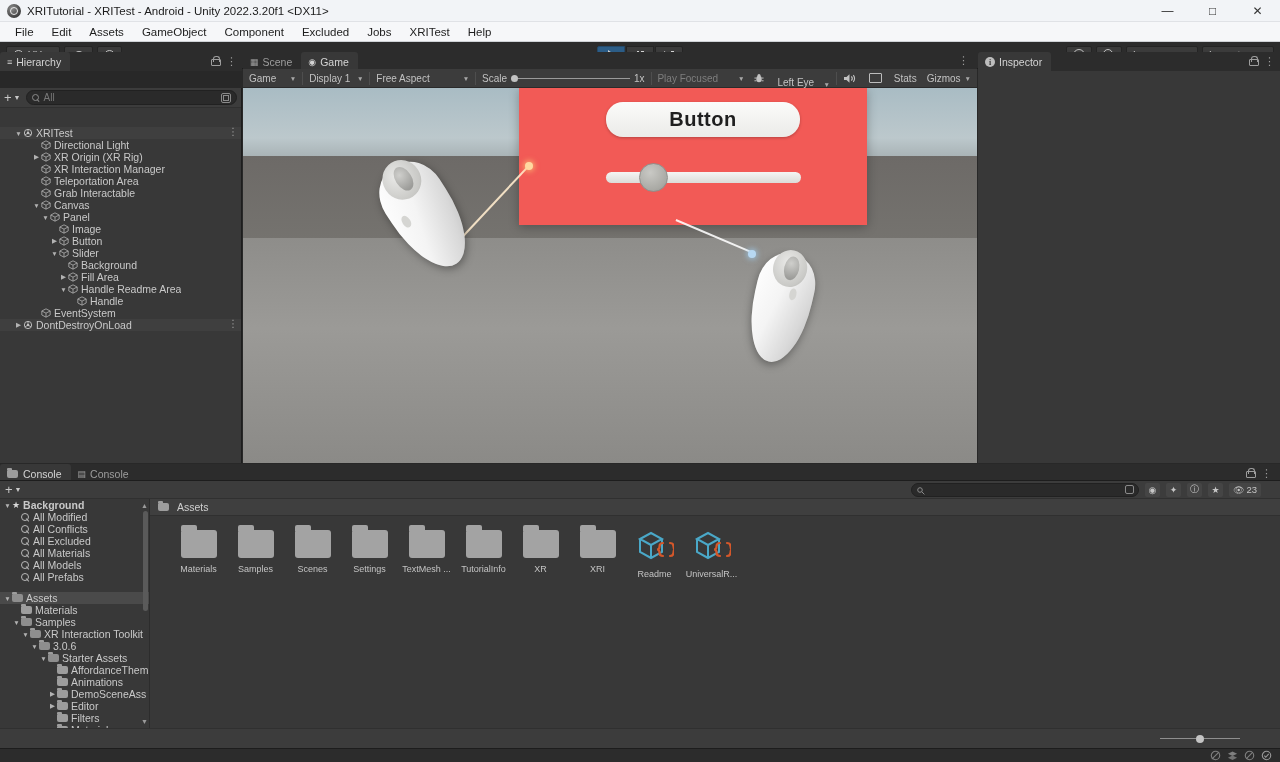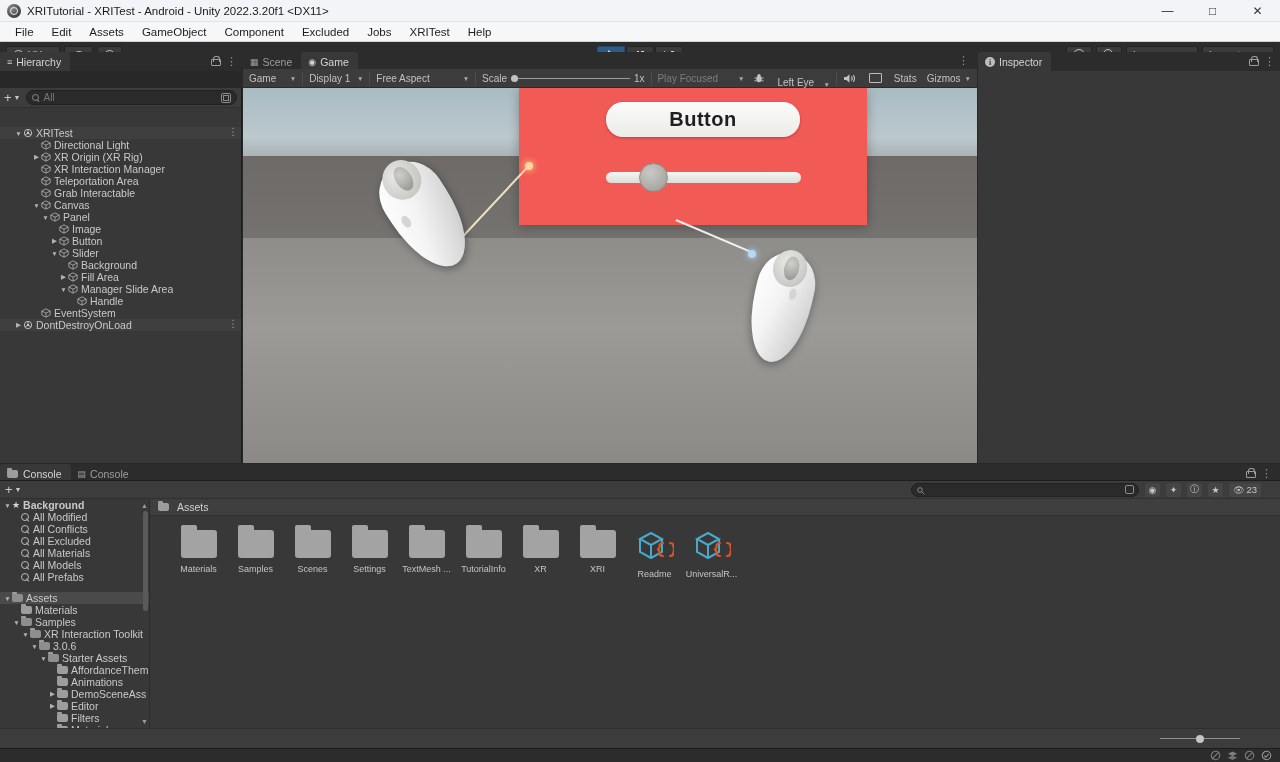--- a/index.html
+++ b/index.html
@@ -606,21 +606,21 @@
         <div class="hrow">
           <span style="width: 59px; flex: 0 0 auto;"></span>
           <span class="twisty">▼</span>
           <span class="cube-ic">
             <svg width="10" height="10" viewBox="0 0 12 12">
               <polygon points="6,1 11,3.6 6,6.2 1,3.6" fill="none" stroke="#b9b9b9" stroke-width="1"></polygon>
               <polyline points="1,3.6 1,8.4 6,11 11,8.4 11,3.6" fill="none" stroke="#b9b9b9" stroke-width="1"></polyline>
               <line x1="6" y1="6.2" x2="6" y2="11" stroke="#b9b9b9" stroke-width="1"></line>
             </svg>
           </span>
-          <span class="hrow-label">Manager Slide Area</span>
+          <span class="hrow-label">Handle Readme Area</span>
         </div>
         <div class="hrow">
           <span style="width: 68px; flex: 0 0 auto;"></span>
           <span class="twisty empty">▶</span>
           <span class="cube-ic">
             <svg width="10" height="10" viewBox="0 0 12 12">
               <polygon points="6,1 11,3.6 6,6.2 1,3.6" fill="none" stroke="#b9b9b9" stroke-width="1"></polygon>
               <polyline points="1,3.6 1,8.4 6,11 11,8.4 11,3.6" fill="none" stroke="#b9b9b9" stroke-width="1"></polyline>
               <line x1="6" y1="6.2" x2="6" y2="11" stroke="#b9b9b9" stroke-width="1"></line>
             </svg>

